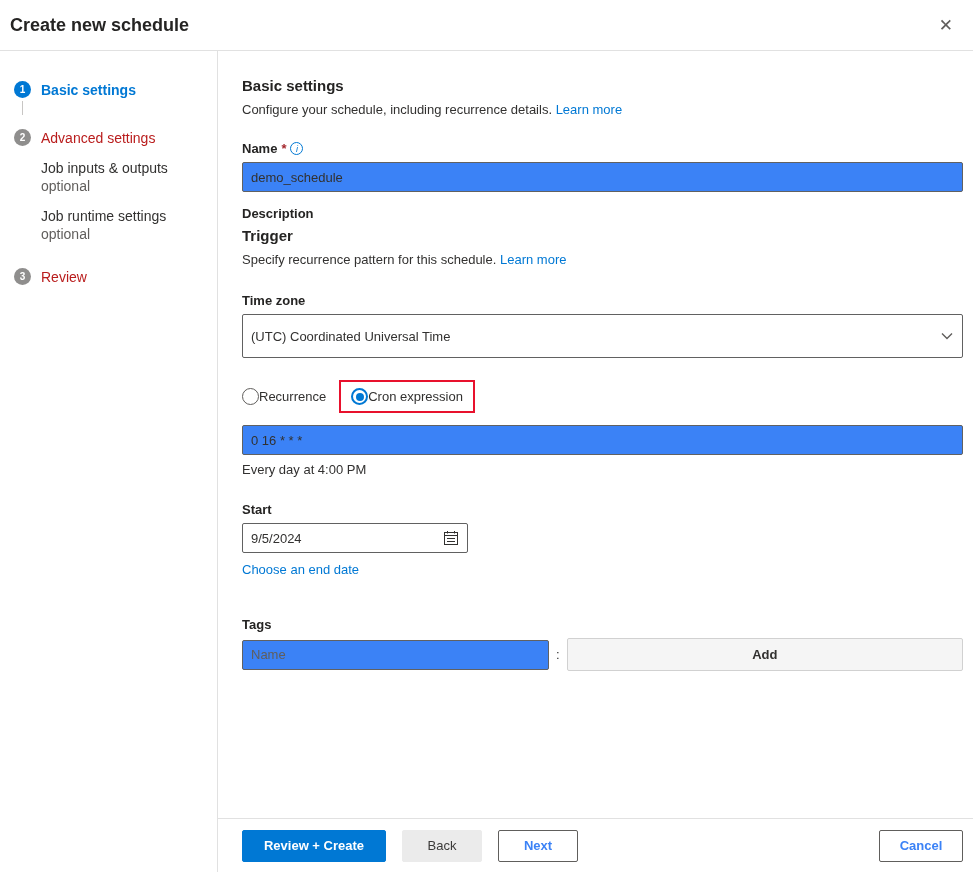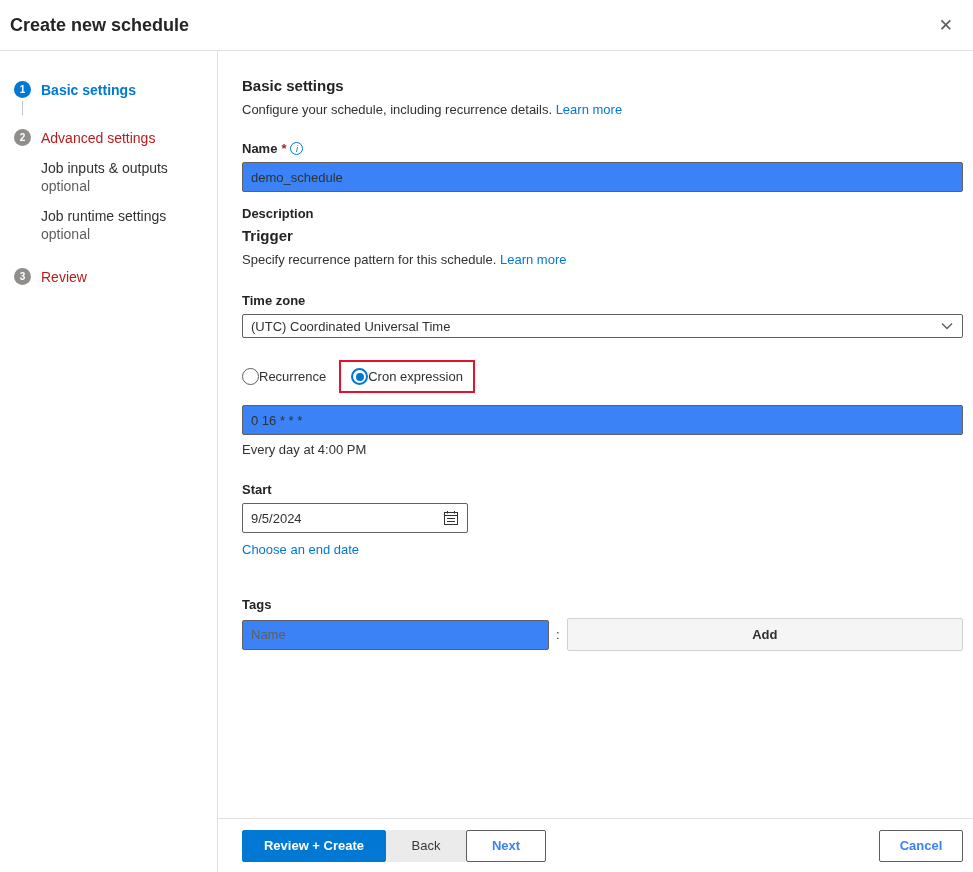--- a/index.html
+++ b/index.html
@@ -137,21 +137,21 @@
   }
   .text-input::placeholder { color: #605e5c; }
 
   .mb14 { margin-bottom: 14px; }
   .mb22 { margin-bottom: 22px; }
   .mb26 { margin-bottom: 26px; }
   .mb32 { margin-bottom: 32px; }
 
   .select-box {
     width: 100%;
-    height: 24px;
+    height: 44px;
     border: 1px solid #616161;
     border-radius: 2px;
     display: flex;
     align-items: center;
     padding: 0 8px;
     font-size: 13px;
     color: #323130;
     cursor: pointer;
     background: #fff;
   }
@@ -220,20 +220,21 @@
     cursor: pointer;
   }
 
   
   .dlg-footer {
     flex: 0 0 54px;
     border-top: 1px solid #e1e1e1;
     display: flex;
     align-items: center;
     padding: 0 10px 0 24px;
+    gap: 16px;
   }
   .btn {
     height: 32px;
     border-radius: 2px;
     font-size: 13px;
     font-weight: 600;
     font-family: "Liberation Sans", sans-serif;
     cursor: pointer;
     padding: 0 18px;
   }

